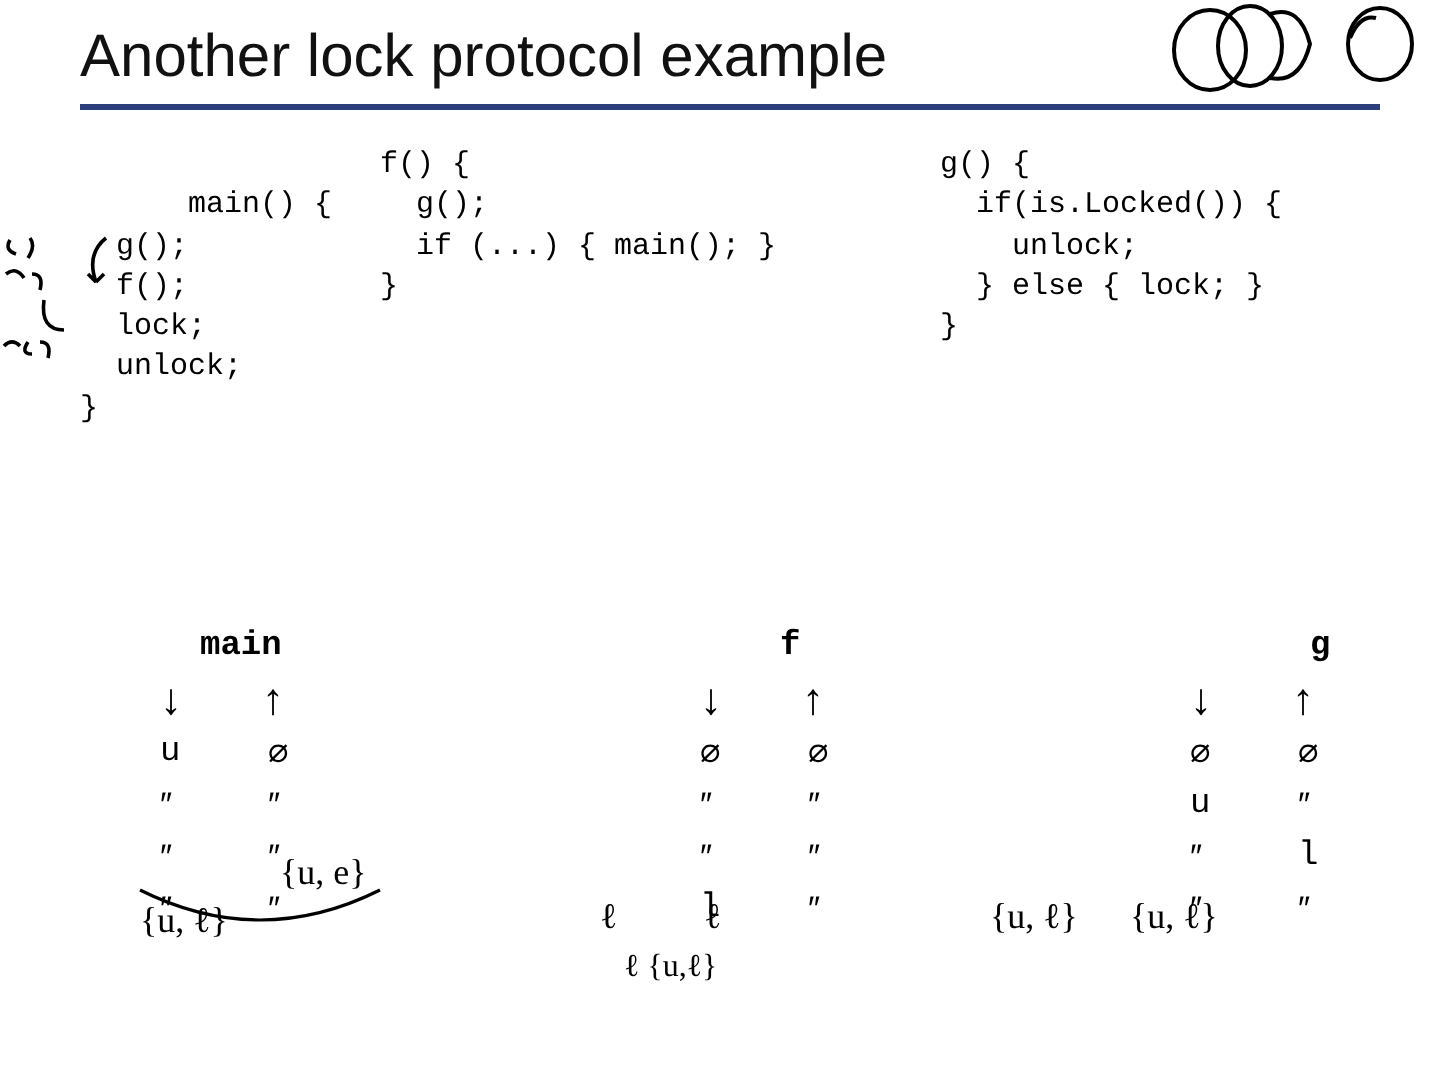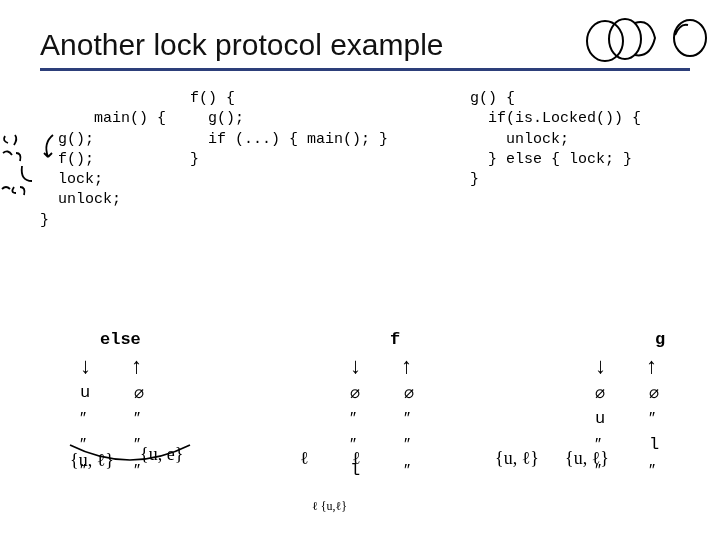--- a/index.html
+++ b/index.html
@@ -10,21 +10,21 @@
     background: #fff;
     font-family: Arial, Helvetica, sans-serif;
     color: #000;
     overflow: hidden;
   }
   .slide {
     position: relative;
     width: 720px;
     height: 460px;
     box-sizing: border-box;
-    padding: 28px 30px 20px 40px;
+    padding: 12px 30px 20px 40px;
   }
   .title {
     font-size: 30px;
     font-weight: 400;
     color: #111;
     padding-bottom: 6px;
     border-bottom: 3px solid #2d3f7a;
     margin-bottom: 18px;
   }
   .title-wrap {
@@ -152,21 +152,21 @@
   if (...) { main(); }
 }</div>
     <div class="code-g">g() {
   if(is.Locked()) {
     unlock;
   } else { lock; }
 }</div>
   </div>
 
   <div class="labels-row">
-    <div class="label-main">else</div>
+    <div class="label-main">main</div>
     <div class="label-f">f</div>
     <div class="label-g">g</div>
   </div>
 
   <div class="arrows-row">
     <div class="arrows-main arrow-pair">
       <span class="down">↓</span>
       <span class="up">↑</span>
     </div>
     <div class="arrows-f arrow-pair">
@@ -218,25 +218,25 @@
       <div class="col">
           <span class="cell">∅</span>
           <span class="cell ditto">″</span>
           <span class="cell">l</span>
           <span class="cell ditto">″</span>
         </div>
     </div>
   </div>
 
   <div class="hand" style="left:70px;  top:450px;">{u, ℓ}</div>
-  <div class="hand" style="left:140px; top:444px;font-family:Liberation Serif, serif;">{u, e}</div>
+  <div class="hand" style="left:140px; top:426px;font-family:Liberation Serif, serif;">{u, e}</div>
   <svg class="hand" style="left:65px; top:440px;" width="130" height="30" viewBox="0 0 130 30">
     <path d="M5 5 Q65 35 125 5" fill="none" stroke="#000" stroke-width="1.6"></path>
   </svg>
 
   <div class="hand" style="left:300px; top:448px;">ℓ</div>
   <div class="hand" style="left:352px; top:448px;">ℓ</div>
-  <div class="hand" style="left:312px; top:499px; font-size:12px;">ℓ  {u,ℓ}</div>
+  <div class="hand" style="left:312px; top:475px; font-size:16px;">ℓ  {u,ℓ}</div>
 
   <div class="hand" style="left:495px; top:448px;">{u, ℓ}</div>
   <div class="hand" style="left:565px; top:448px;">{u, ℓ}</div>
 
 </div>
 
 </body></html>

